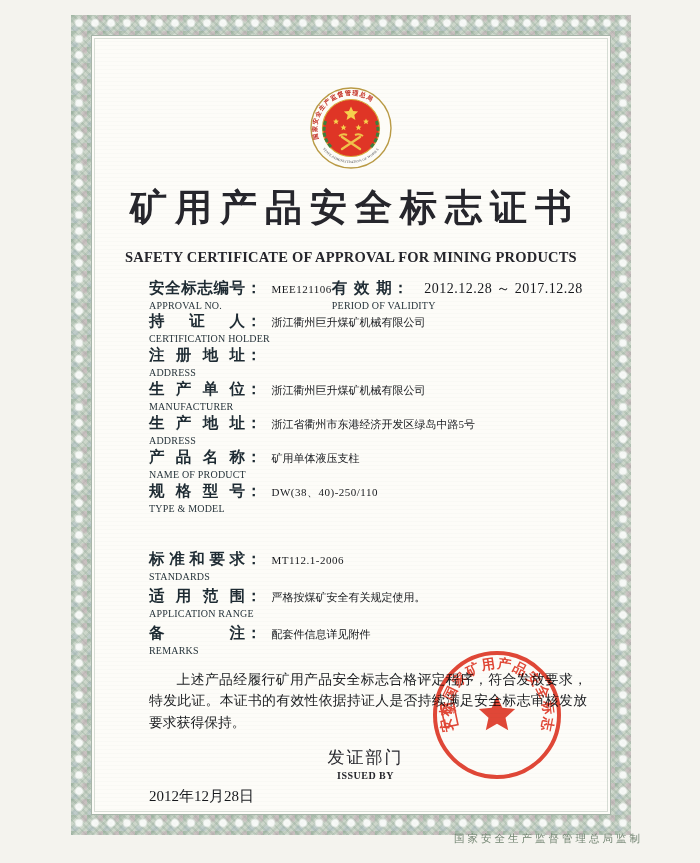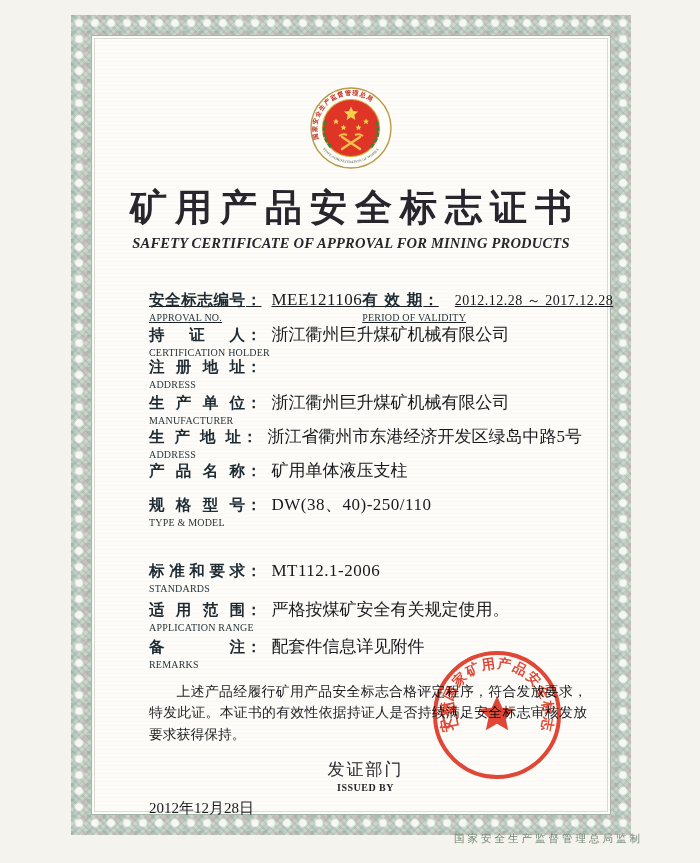--- a/index.html
+++ b/index.html
@@ -30,38 +30,38 @@
     box-shadow:inset 0 0 0 2px #fdfcf8, inset 0 0 0 3px rgba(167,181,169,.45);
     background-image:repeating-linear-gradient(0deg, rgba(90,110,100,.025) 0 1px, transparent 1px 4px);
   }
   .emblem{width:84px;height:84px;margin:50px auto 0;}
   .title{
     margin-top:13px;text-align:center;
     font-size:37px;font-weight:700;letter-spacing:8px;
     color:#26262c;white-space:nowrap;text-indent:8px;
   }
   .subtitle{
-    margin-top:2px;text-align:center;
-    font-size:14.5px;font-weight:700;letter-spacing:.2px;color:#26262c;font-style:italic;
+    margin-top:16px;text-align:center;
+    font-size:14.5px;font-weight:700;letter-spacing:.2px;color:#26262c;
   }
   .content{padding:0 28px 0 57px;}
-  .header-row{display:flex;margin-top:38px;text-decoration:underline;}
+  .header-row{display:flex;margin-top:12px;}
   .hgroup1{width:237px;}
   .field-row{height:34px;}
   .r2 .field-row{height:37px;}
   .frow-line{display:flex;align-items:baseline;}
   .lbl{
     display:inline-block;width:96px;
     font-size:15.5px;font-weight:700;color:#1e2b33;
     text-align:justify;text-align-last:justify;white-space:nowrap;
   }
   .lbl-sm{width:60px;}
   .colon{font-size:15.5px;font-weight:700;color:#1e2b33;margin-left:1px;}
   .val{
-    margin-left:10px;font-size:17px;color:#17191d;
+    margin-left:10px;font-size:11px;color:#17191d;
     font-family:"Liberation Serif","DejaVu Serif",serif;
     white-space:nowrap;
   }
   .val-num{letter-spacing:.5px;}
   .sublbl{
     font-size:10px;letter-spacing:.2px;color:#27343b;
     margin-top:1px;text-transform:uppercase;
   }
   .section-gap{height:34px;}
   .declaration{
@@ -174,20 +174,21 @@
               <span class="val">浙江省衢州市东港经济开发区绿岛中路5号</span>
             </div>
           <div class="sublbl">ADDRESS</div>
         </div>
         <div class="field-row">
           <div class="frow-line">
               <span class="lbl">产品名称</span>
               <span class="colon">：</span>
               <span class="val">矿用单体液压支柱</span>
             </div>
+          <div class="sublbl">NAME OF PRODUCT</div>
         </div>
         <div class="field-row">
           <div class="frow-line">
               <span class="lbl">规格型号</span>
               <span class="colon">：</span>
               <span class="val val-num">DW(38、40)-250/110</span>
             </div>
           <div class="sublbl">TYPE &amp; MODEL</div>
         </div>
 

